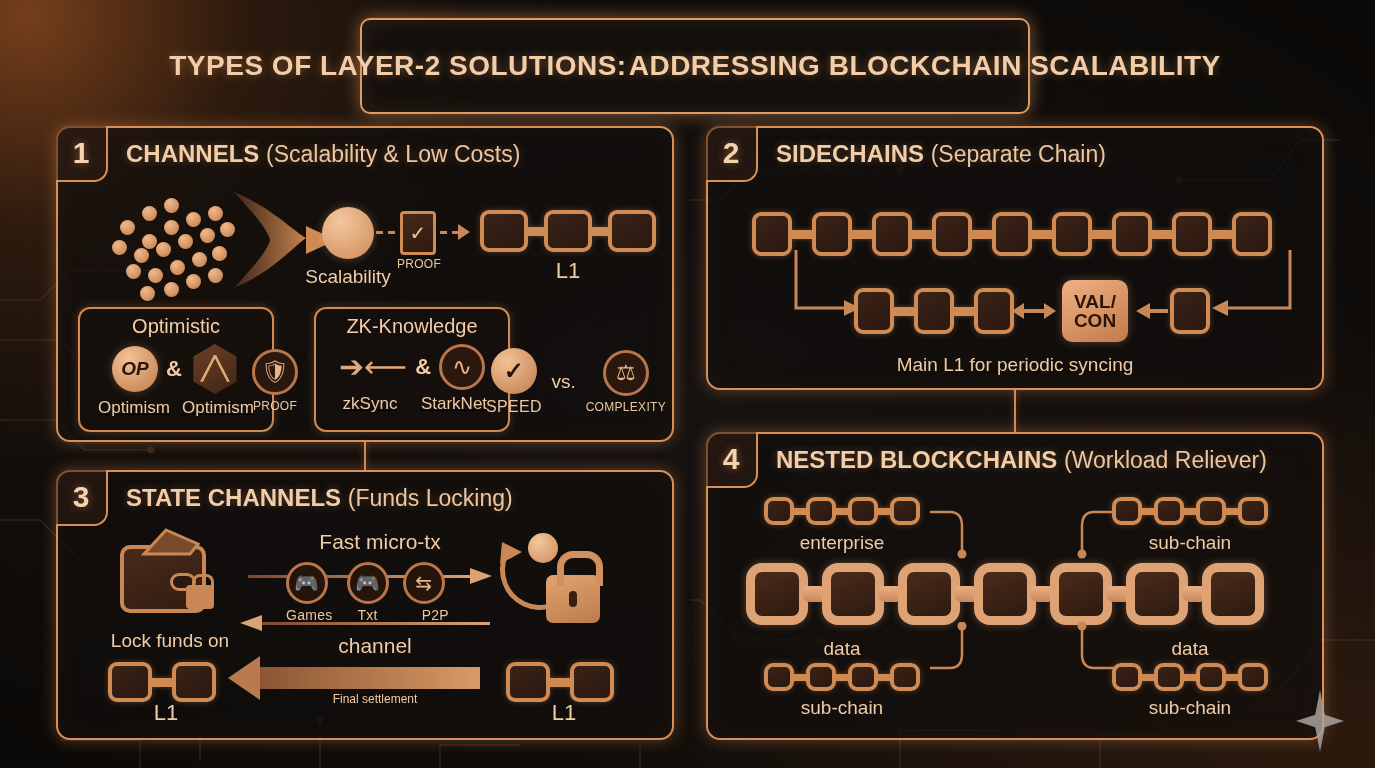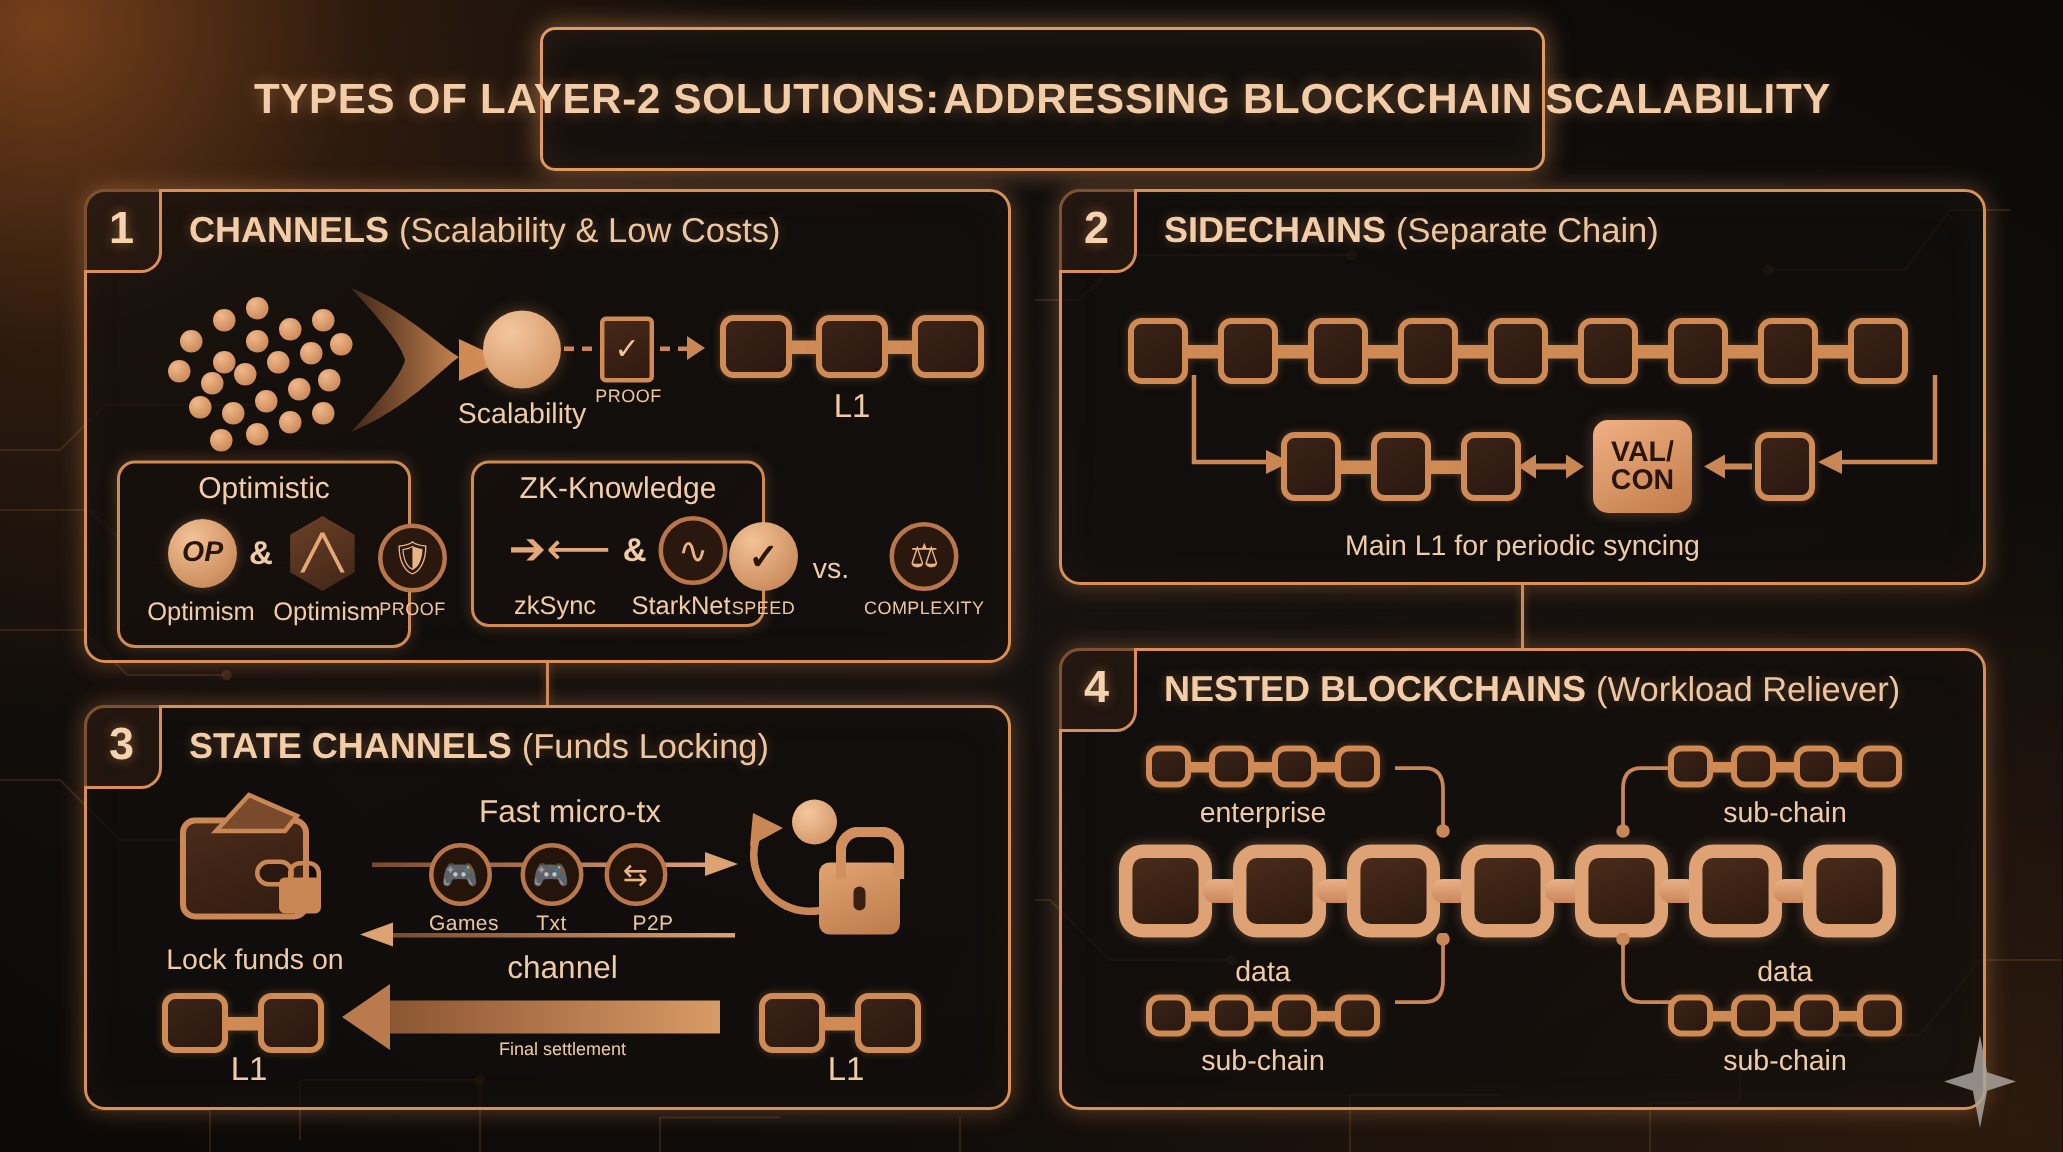--- a/index.html
+++ b/index.html
@@ -122,21 +122,21 @@
     display: flex; align-items: center; justify-content: center;
     color: #e9b485; font-size: 22px;
   }
   .solid-circle {
     width: 46px; height: 46px; border-radius: 50%;
     background: radial-gradient(circle at 35% 28%, #f2c296, #c07c4b);
     display: flex; align-items: center; justify-content: center;
     color: #2a1509; font-size: 24px; font-weight: bold;
   }
   .amp { color: #f0cba5; font-size: 22px; font-weight: bold; }
-  .cap-row { display: flex; justify-content: center; margin-top: 4px; }
+  .cap-row { display: flex; justify-content: center; margin-top: 4px; text-decoration: underline; }
 
   
   #p2 { left: 706px; top: 126px; width: 618px; height: 264px; }
   .valcon {
     position: absolute; width: 66px; height: 62px; border-radius: 10px;
     background: linear-gradient(150deg,#f0b184,#c27a49);
     display: flex; flex-direction: column; align-items: center; justify-content: center;
     color: #2b1508; font-size: 19px; font-weight: bold; line-height: 1.02;
     box-shadow: 0 0 10px rgba(224,154,98,.35);
   }
@@ -331,37 +331,37 @@
       <div class="lbl-md" style="width:84px;">Optimism</div>
       <div class="lbl-md" style="width:84px;">Optimism</div>
     </div>
   </div>
 
   <div style="position:absolute; left:249px; top:349px; width:52px;">
     <div class="ring-icon" style="margin:0 auto;">🛡</div>
     <div class="lbl-sm" style="font-size:12px; margin-top:4px;">PROOF</div>
   </div>
 
-  <div class="subbox" style="left:314px; top:307px; width:196px; height:111px;">
+  <div class="subbox" style="left:314px; top:307px; width:196px; height:125px;">
     <div class="subbox-title">ZK-Knowledge</div>
     <div class="icon-row">
       <div style="color:#e3a877;font-size:30px;line-height:1;">➔⟵</div>
       <div class="amp">&amp;</div>
       <div class="ring-icon" style="font-size:24px;">∿</div>
     </div>
     <div class="cap-row">
       <div class="lbl-md" style="width:84px;">zkSync</div>
       <div class="lbl-md" style="width:84px;">StarkNet</div>
     </div>
   </div>
 
   <div style="position:absolute; left:486px; top:348px; width:180px; display:flex; align-items:center; gap:6px;">
     <div style="text-align:center;">
       <div class="solid-circle" style="margin:0 auto;">✓</div>
-      <div class="lbl-sm" style="font-size:12px;margin-top:4px;text-align:center;">SPEED</div>
+      <div class="lbl-sm" style="font-size:16px;margin-top:4px;text-align:center;">SPEED</div>
     </div>
     <div class="lbl" style="width:32px;font-size:19px;">vs.</div>
     <div style="text-align:center;">
       <div class="ring-icon" style="margin:0 auto;">⚖</div>
       <div class="lbl-sm" style="font-size:12px;margin-top:4px;">COMPLEXITY</div>
     </div>
   </div>
 
   <div class="panel" id="p2">
     <div class="panel-head">

